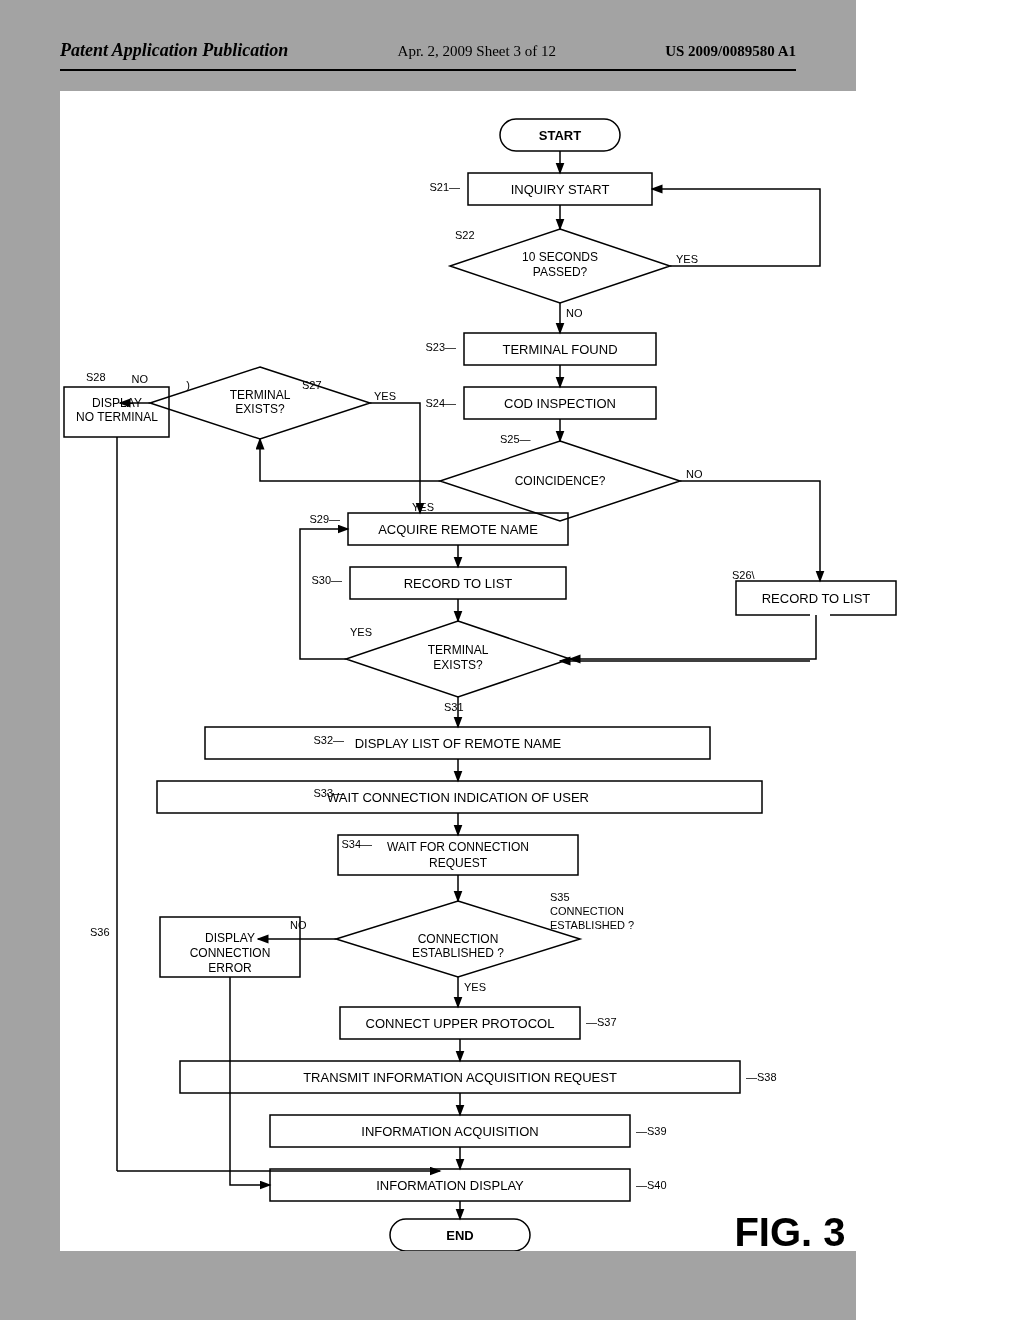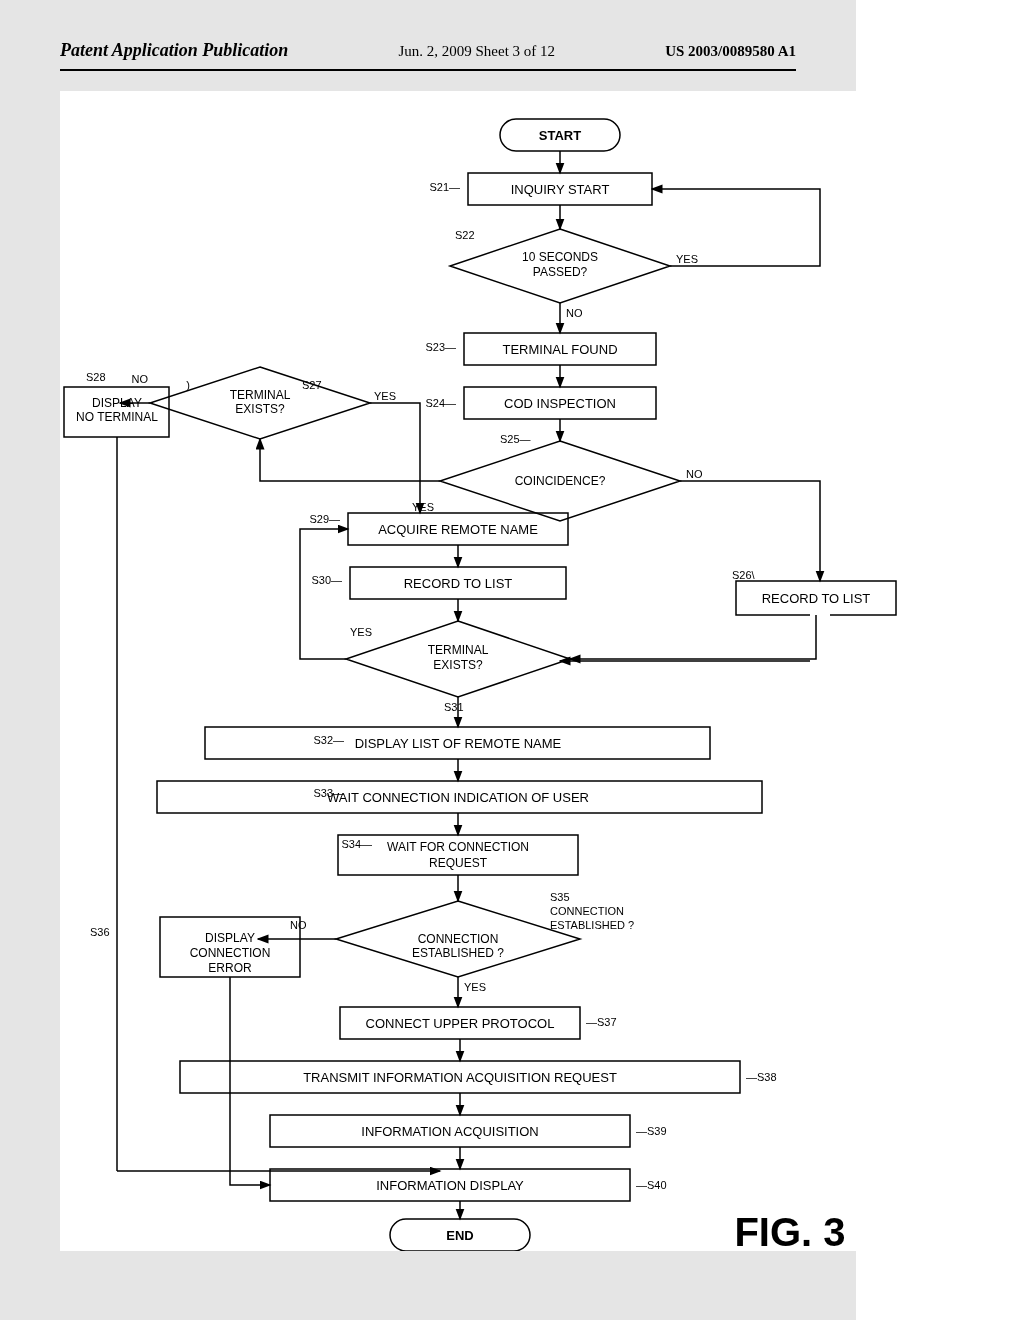--- a/index.html
+++ b/index.html
@@ -8,21 +8,21 @@
       font-family: 'Times New Roman', Times, serif;
       width: 1024px;
       min-height: 1320px;
       position: relative;
       overflow: hidden;
     }
 
     .page {
       width: 856px;
       min-height: 1320px;
-      background: #e5e5e5;
+      background: #a3a3a3;
       position: relative;
       padding: 40px 60px 40px 60px;
     }
 
     .header {
       display: flex;
       justify-content: space-between;
       align-items: baseline;
       border-bottom: 2px solid #000;
       padding-bottom: 8px;
@@ -57,22 +57,22 @@
       top: 0; left: 0;
       width: 100%; height: 100%;
     }
   </style>
 </head>
 <body>
 
 <div class="page">
   <div class="header">
     <span class="header-left">Patent Application Publication</span>
-    <span class="header-center">Jun. 2, 2009   Sheet 3 of 12</span>
-    <span class="header-right">US 2003/0089580 A1</span>
+    <span class="header-center">Apr. 2, 2009   Sheet 3 of 12</span>
+    <span class="header-right">US 2009/0089580 A1</span>
   </div>
 
   <div class="diagram-area">
     <svg class="diagram-svg" viewBox="0 0 860 1160" xmlns="http://www.w3.org/2000/svg" font-family="Arial, sans-serif" font-size="13">
 
       <defs>
         <marker id="arrow" markerWidth="8" markerHeight="8" refX="6" refY="3" orient="auto">
           <path d="M0,0 L0,6 L8,3 z" fill="#000"></path>
         </marker>
       </defs>

